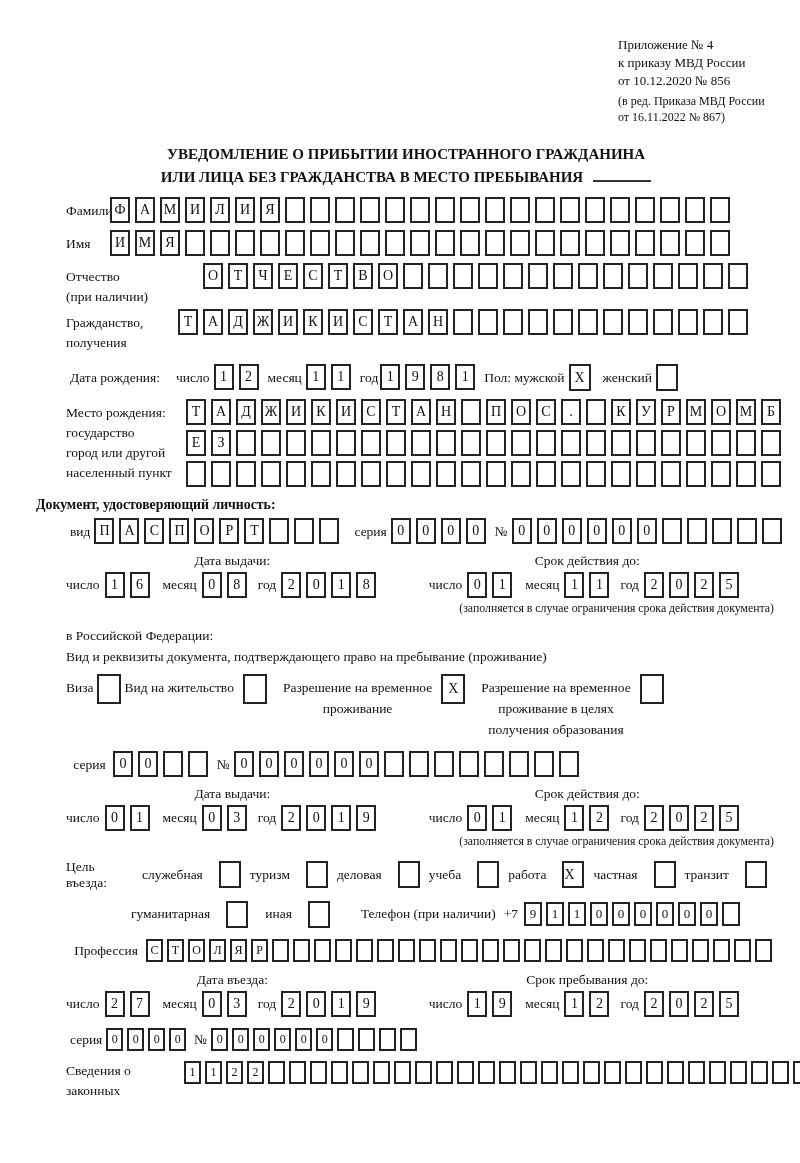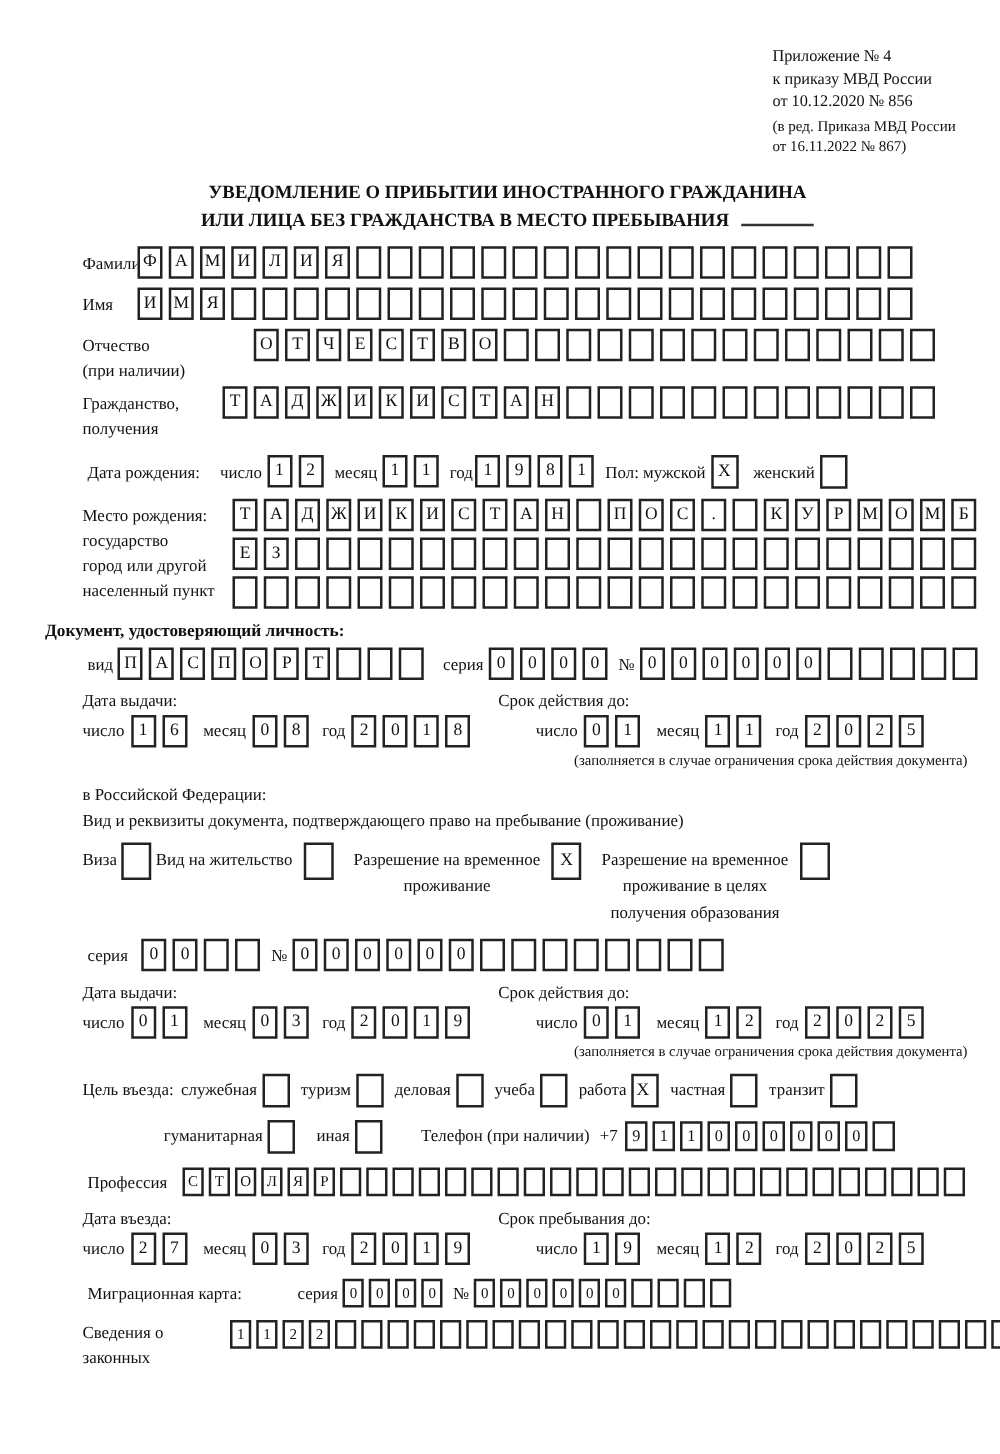--- a/index.html
+++ b/index.html
@@ -37,47 +37,47 @@
   }
   .cells.sm .cell { width:17px; height:23px; margin-right:4px; font-size:12px; line-height:19px; }
   .cells.ph .cell { width:18px; height:24px; margin-right:4px; font-size:13px; line-height:20px; }
 
   .checkbox {
     display:inline-block; width:22px; height:27px; border:2px solid #222;
     text-align:center; font-size:14px; line-height:23px; vertical-align:middle; background:#fff;
   }
   .checkbox.tall { height:30px; width:24px; line-height:26px; }
 
-  .inline-lbl { padding:0 4px; line-height:27px; }
+  .inline-lbl { padding:0 4px; line-height:27px;text-align:center; }
   .stack { display:flex; flex-direction:column; gap:5px; }
 
   
   .doc-heading { text-align:left; font-weight:bold; font-size:13.8px; margin-top:10px; }
 
   
   .dates { display:flex; margin:8px 0 0 30px; }
   .dcol.left  { width:335px; }
   .dcol.right { width:380px; }
-  .date-title { text-align:left; font-size:13.5px; margin-bottom:3px; }
+  .date-title { text-align:center; font-size:13.5px; margin-bottom:3px; }
   .dfields { display:flex; align-items:center; }
   .dfields .dl { padding:0 5px 0 0; }
   .note { text-align:right; font-size:11.8px; margin:3px 2px 0 0; }
 
   .para { margin:9px 0 0 30px; line-height:1.6; }
 
   
   .opts { display:flex; margin:6px 0 0 30px; align-items:flex-start; }
   .opt { display:flex; align-items:flex-start; }
   .opt .olines { text-align:center; line-height:1.55; }
   .opt .checkbox { margin-left:9px; }
 
   
   .purpose { display:flex; align-items:center; margin:10px 0 0 30px; flex-wrap:nowrap; }
   .purpose .p-item { display:flex; align-items:center; margin-right:9px; }
-  .purpose .p-item span { padding-right:4px; }
+  .purpose .p-item span { padding-right:16px; }
 </style>
 </head>
 <body>
 
 <div class="page">
 
   <div class="appendix">
     <div>Приложение № 4</div>
     <div>к приказу МВД России</div>
     <div>от 10.12.2020 № 856</div>
@@ -319,21 +319,20 @@
         <span class="cells"><span class="cell">1</span><span class="cell">9</span></span>
         <span class="dl" style="padding-left:8px">месяц</span>
         <span class="cells"><span class="cell">1</span><span class="cell">2</span></span>
         <span class="dl" style="padding-left:6px">год</span>
         <span class="cells"><span class="cell">2</span><span class="cell">0</span><span class="cell">2</span><span class="cell">5</span></span>
       </div>
     </div>
   </div>
 
   <div class="frow" style="margin-top:9px; align-items:center">
-    <span class="inline-lbl" style="width:168px">Миграционная карта:</span>
     <span class="inline-lbl">серия</span>
     <span class="cells sm"><span class="cell">0</span><span class="cell">0</span><span class="cell">0</span><span class="cell">0</span></span>
     <span class="inline-lbl">№</span>
     <span class="cells sm"><span class="cell">0</span><span class="cell">0</span><span class="cell">0</span><span class="cell">0</span><span class="cell">0</span><span class="cell">0</span><span class="cell"></span><span class="cell"></span><span class="cell"></span><span class="cell"></span></span>
   </div>
 
   <div class="frow" style="margin-top:8px">
     <div class="flabel" style="width:118px; padding-top:0">
       <div>Сведения о</div>
       <div>законных</div>

